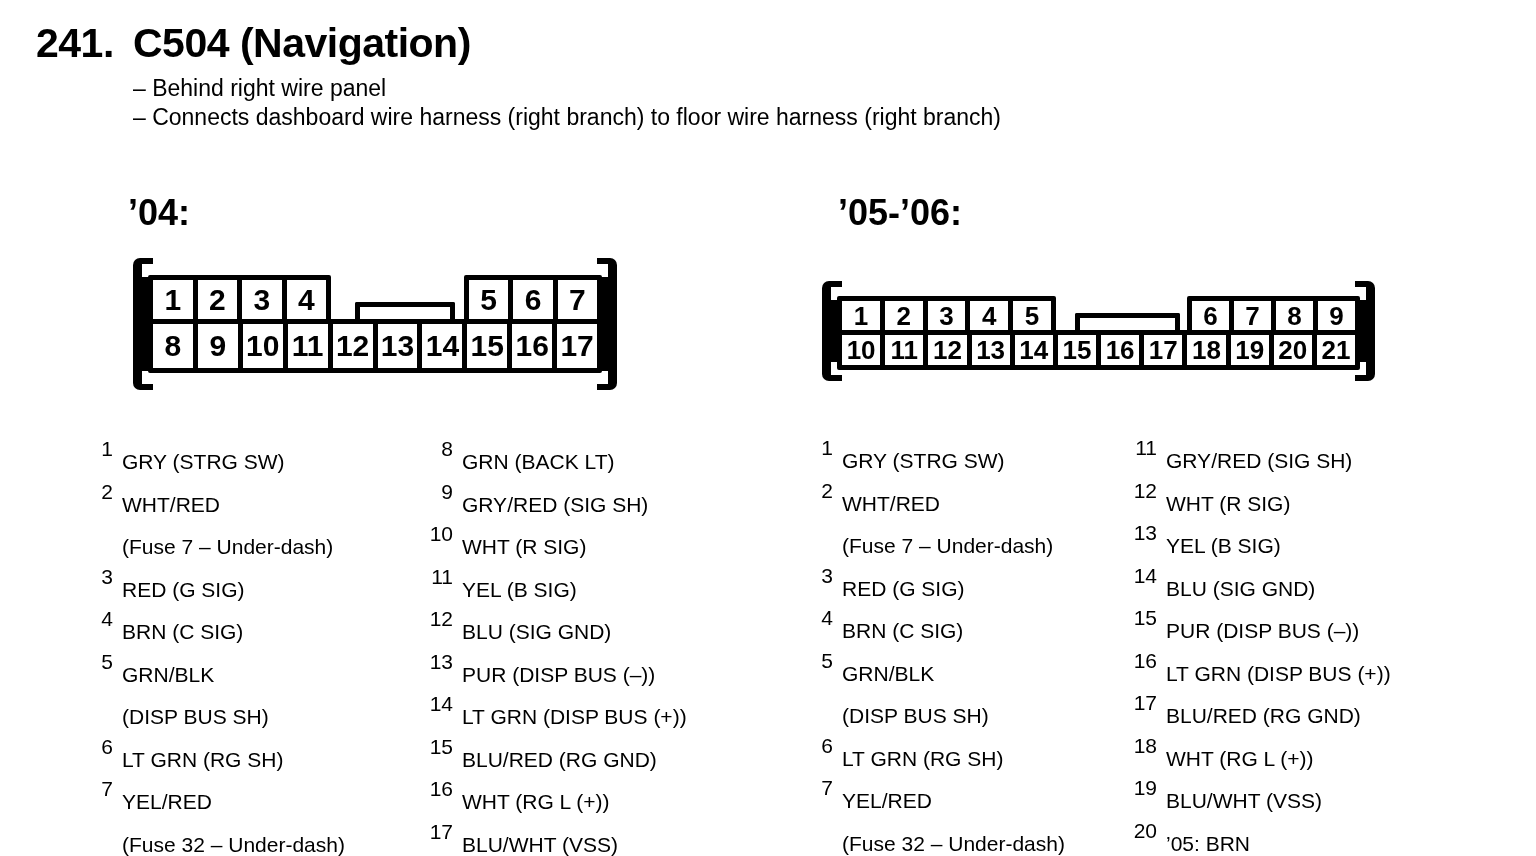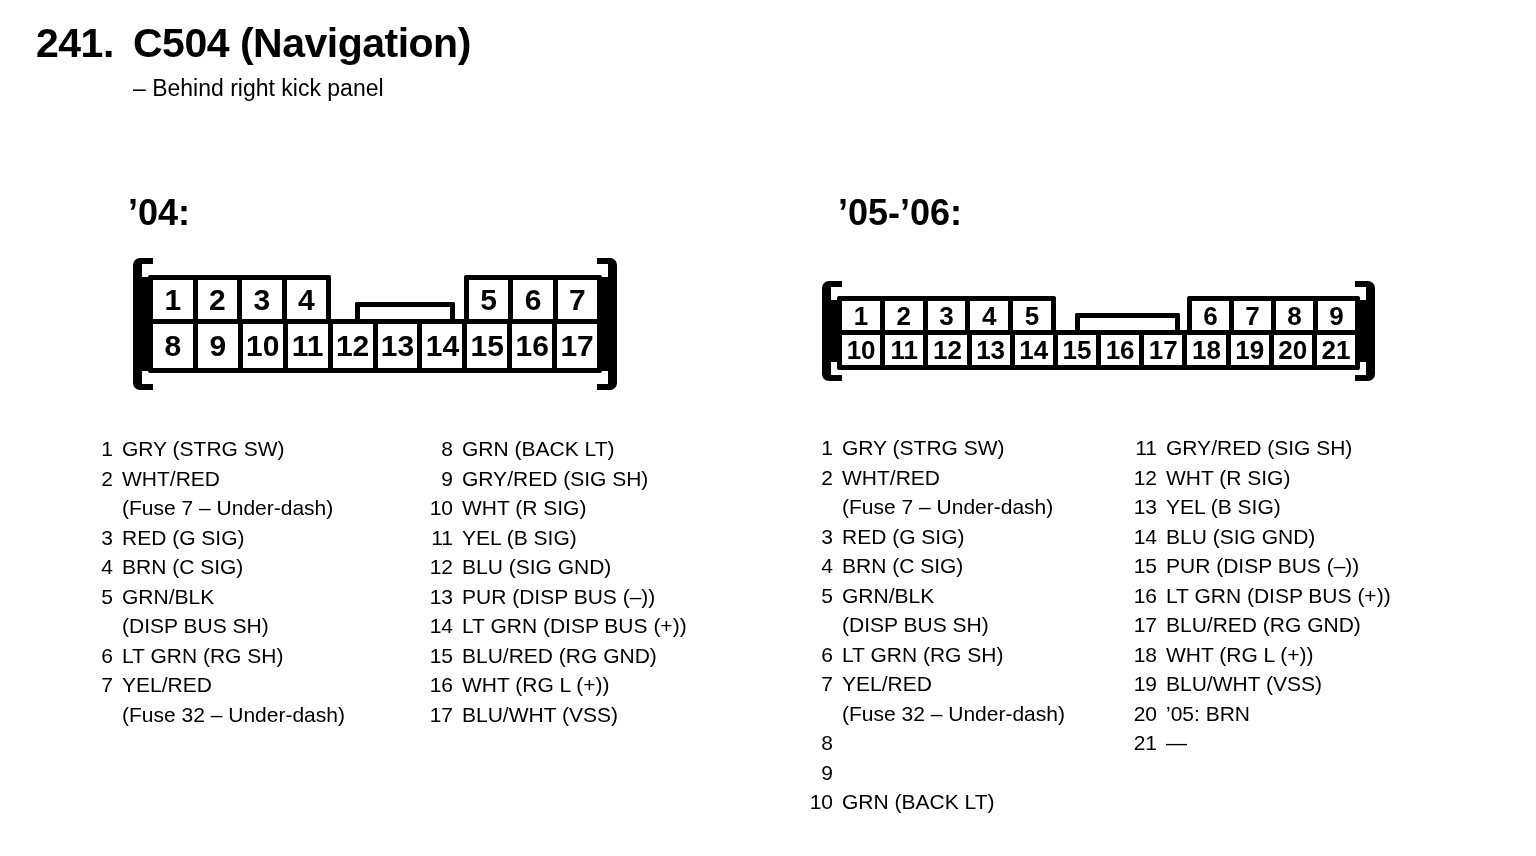--- a/index.html
+++ b/index.html
@@ -53,37 +53,38 @@
   #c0506-topright{left:365px;top:15px;width:173px;height:39px;}
   #c0506-bottom  {left:15px; top:49px;width:523px;height:40px;}
   #c0506-tab     {left:253px;top:32px;width:95px;height:22px;}
 
   .tab{position:absolute;background:#fff;border:5px solid #000;border-bottom:none;border-radius:2px 2px 0 0;}
 
   
   .pinlist{position:absolute;font-size:21px;line-height:29.5px;white-space:nowrap;}
   .pinrow{display:flex;}
   .pinnum{width:33px;text-align:right;flex:none;}
-  .pintxt{margin-left:9px;}
+  .pintxt{margin-left:9px;margin-top:13px;}
 
   #list04a {left:80px;  top:434px;}
   #list04b {left:420px; top:434px;}
   #list05a {left:800px; top:433px;}
   #list05b {left:1124px;top:433px;}
 </style>
 </head>
 <body>
 
 <div class="abs title">
   <span class="title-num">241.</span>
   <span>C504 (Navigation)</span>
 </div>
 
 <div class="abs bullets">
-  <div>– Behind right kick panel</div>
+  <div>– Behind right wire panel</div>
+  <div>– Connects dashboard wire harness (right branch) to floor wire harness (right branch)</div>
 </div>
 
 <div class="abs yearlabel" id="label04">’04:</div>
 <div class="abs yearlabel" id="label0506">’05-’06:</div>
 
 <div class="connector" id="c04">
   <div class="bracket left">
     <div class="notch top"></div>
     <div class="notch bottom"></div>
   </div>

